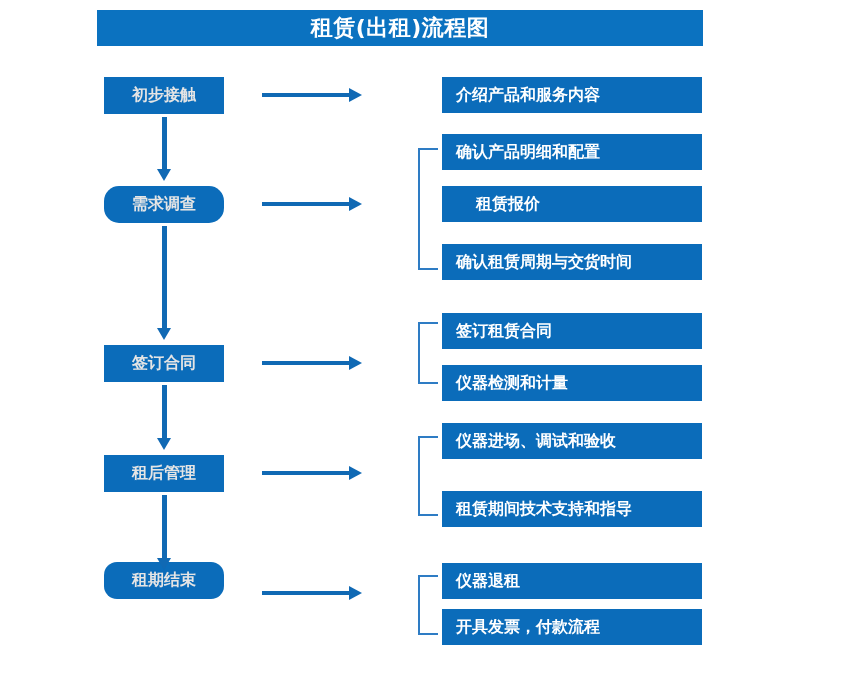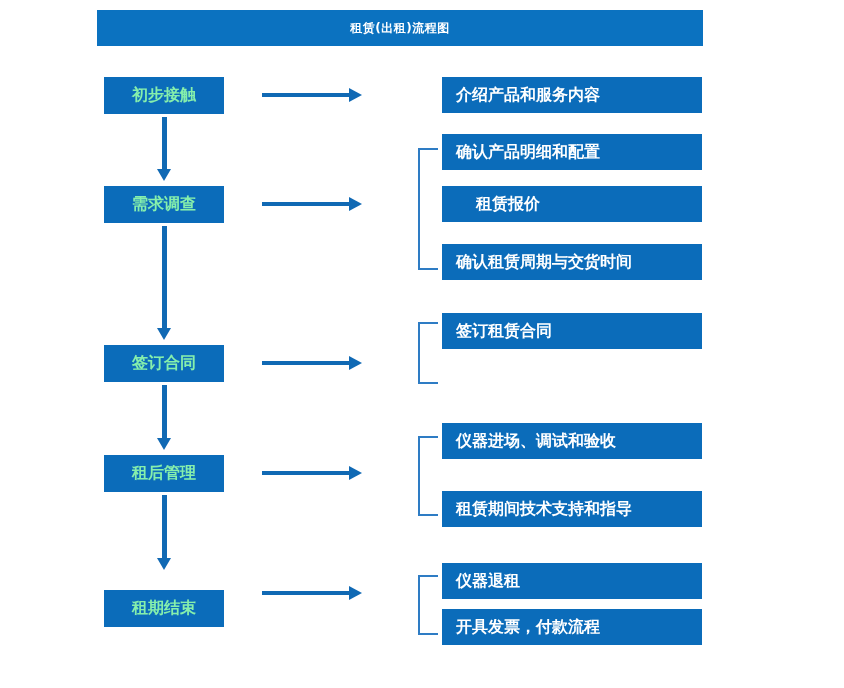--- a/index.html
+++ b/index.html
@@ -23,34 +23,34 @@
     position: absolute;
     left: 97px;
     top: 10px;
     width: 606px;
     height: 36px;
     background: #0b72c0;
     color: #ffffff;
     display: flex;
     align-items: center;
     justify-content: center;
-    font-size: 12px;
+    font-size: 22px;
     font-weight: bold;
     letter-spacing: 0.5px;
     white-space: nowrap;
   }
 
   
   .stage-box {
     position: absolute;
     left: 104px;
     width: 120px;
     height: 37px;
     background: #0b6cba;
-    color: #86efac;
+    color: #e5e5e5;
     display: flex;
     align-items: center;
     justify-content: center;
     font-size: 16px;
     font-weight: bold;
     white-space: nowrap;
   }
 
   
   .detail-box {
@@ -132,24 +132,24 @@
   }
 </style>
 </head>
 <body>
 
 <div id="canvas">
 
   <div class="title-bar">租赁(出租)流程图</div>
 
   <div class="stage-box" style="top:77px;">初步接触</div>
-  <div class="stage-box" style="top:186px;">需求调查</div>
+  <div class="stage-box" style="top:186px;border-radius:15px;">需求调查</div>
   <div class="stage-box" style="top:345px;">签订合同</div>
   <div class="stage-box" style="top:455px;">租后管理</div>
-  <div class="stage-box" style="top:590px;">租期结束</div>
+  <div class="stage-box" style="top:562px;border-radius:13px;">租期结束</div>
 
   <div class="h-arrow" style="top:88px;">
     <div class="shaft"></div>
     <div class="head"></div>
   </div>
   <div class="h-arrow" style="top:197px;">
     <div class="shaft"></div>
     <div class="head"></div>
   </div>
   <div class="h-arrow" style="top:356px;">
@@ -185,18 +185,19 @@
   <div class="bracket" style="top:148px; height:122px;"></div>
   <div class="bracket" style="top:322px; height:62px;"></div>
   <div class="bracket" style="top:436px; height:80px;"></div>
   <div class="bracket" style="top:575px; height:60px;"></div>
 
   <div class="detail-box" style="top:77px;">介绍产品和服务内容</div>
   <div class="detail-box" style="top:134px;">确认产品明细和配置</div>
   <div class="detail-box" style="top:186px;padding-left:34px;">租赁报价</div>
   <div class="detail-box" style="top:244px;">确认租赁周期与交货时间</div>
   <div class="detail-box" style="top:313px;">签订租赁合同</div>
+  <div class="detail-box" style="top:365px;">仪器检测和计量</div>
   <div class="detail-box" style="top:491px;">租赁期间技术支持和指导</div>
   <div class="detail-box" style="top:423px;">仪器进场、调试和验收</div>
   <div class="detail-box" style="top:609px;">开具发票，付款流程</div>
   <div class="detail-box" style="top:563px;">仪器退租</div>
 
 </div>
 
 </body></html>

